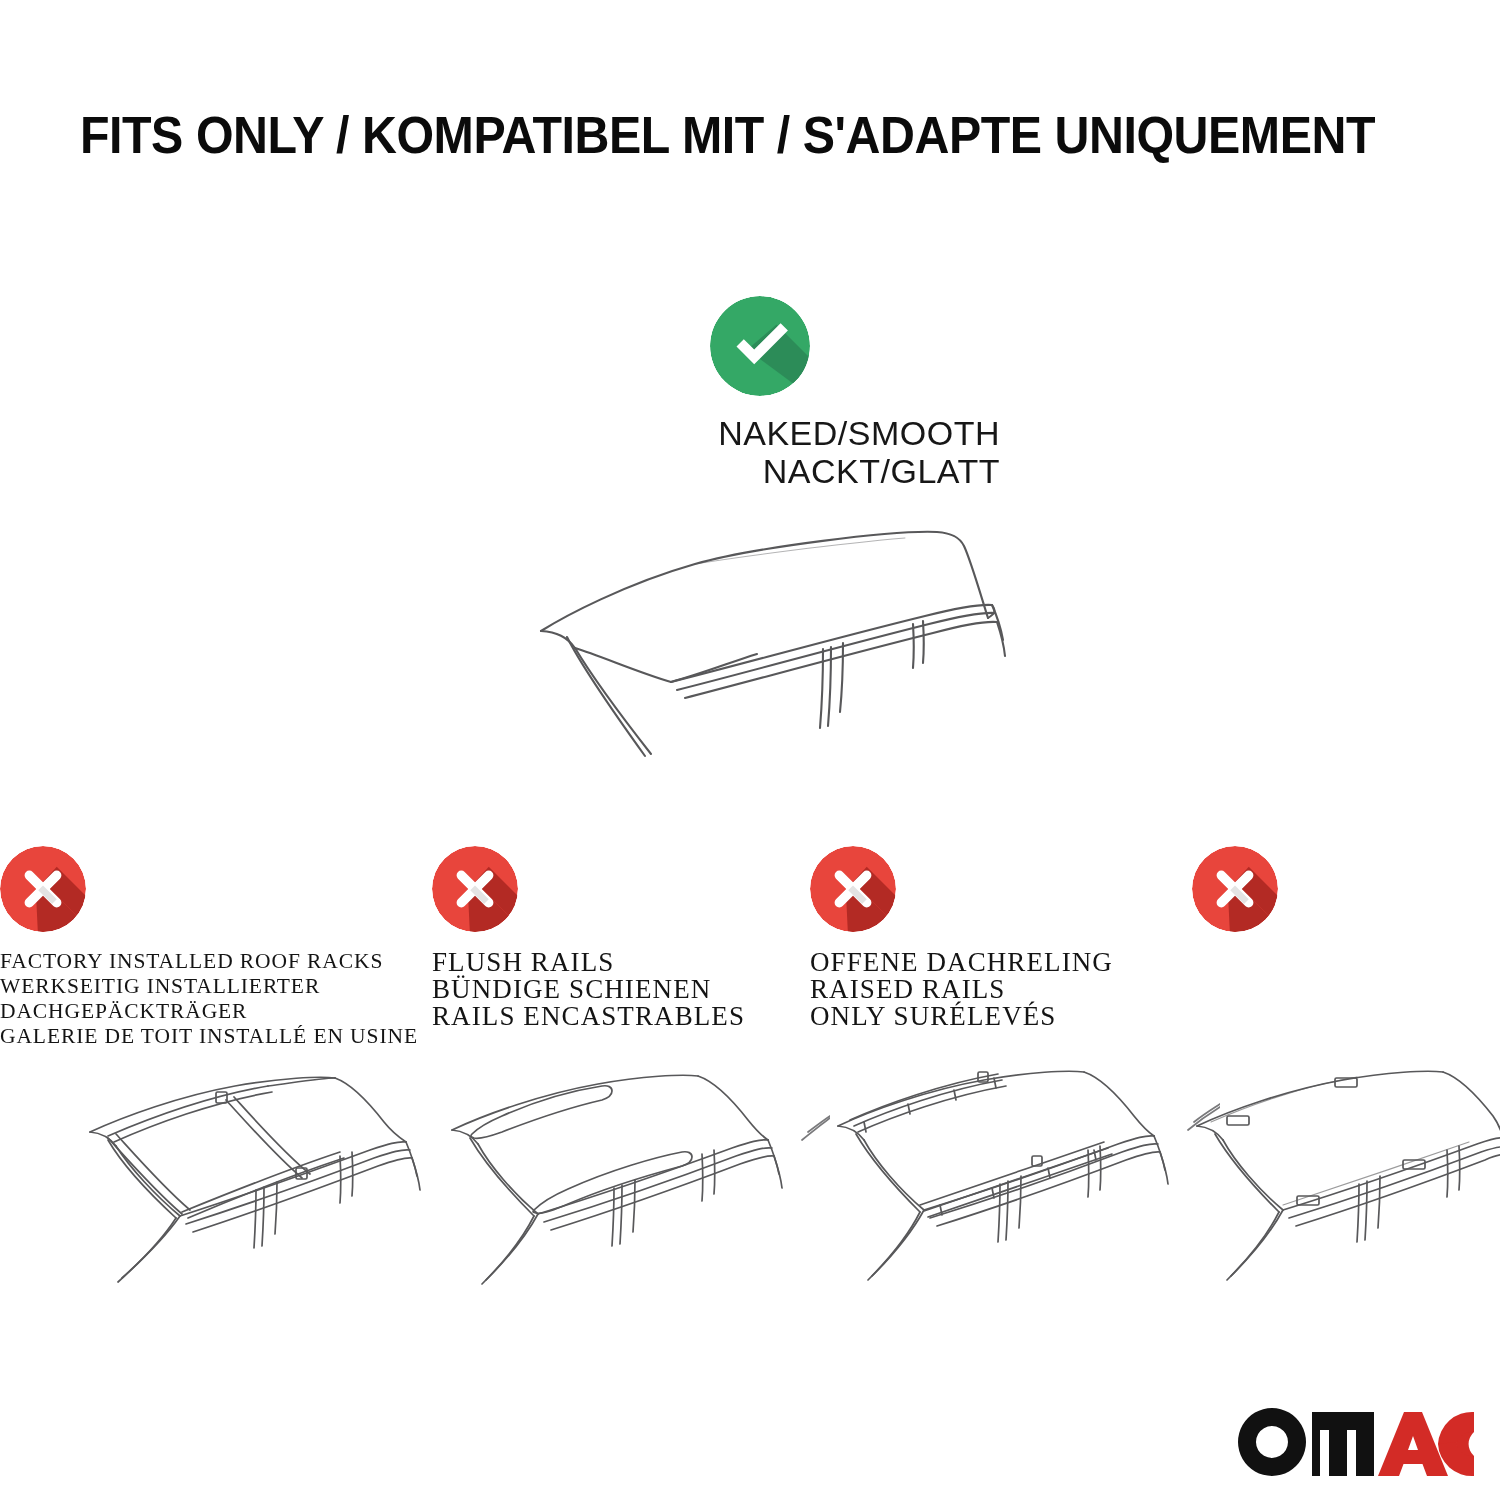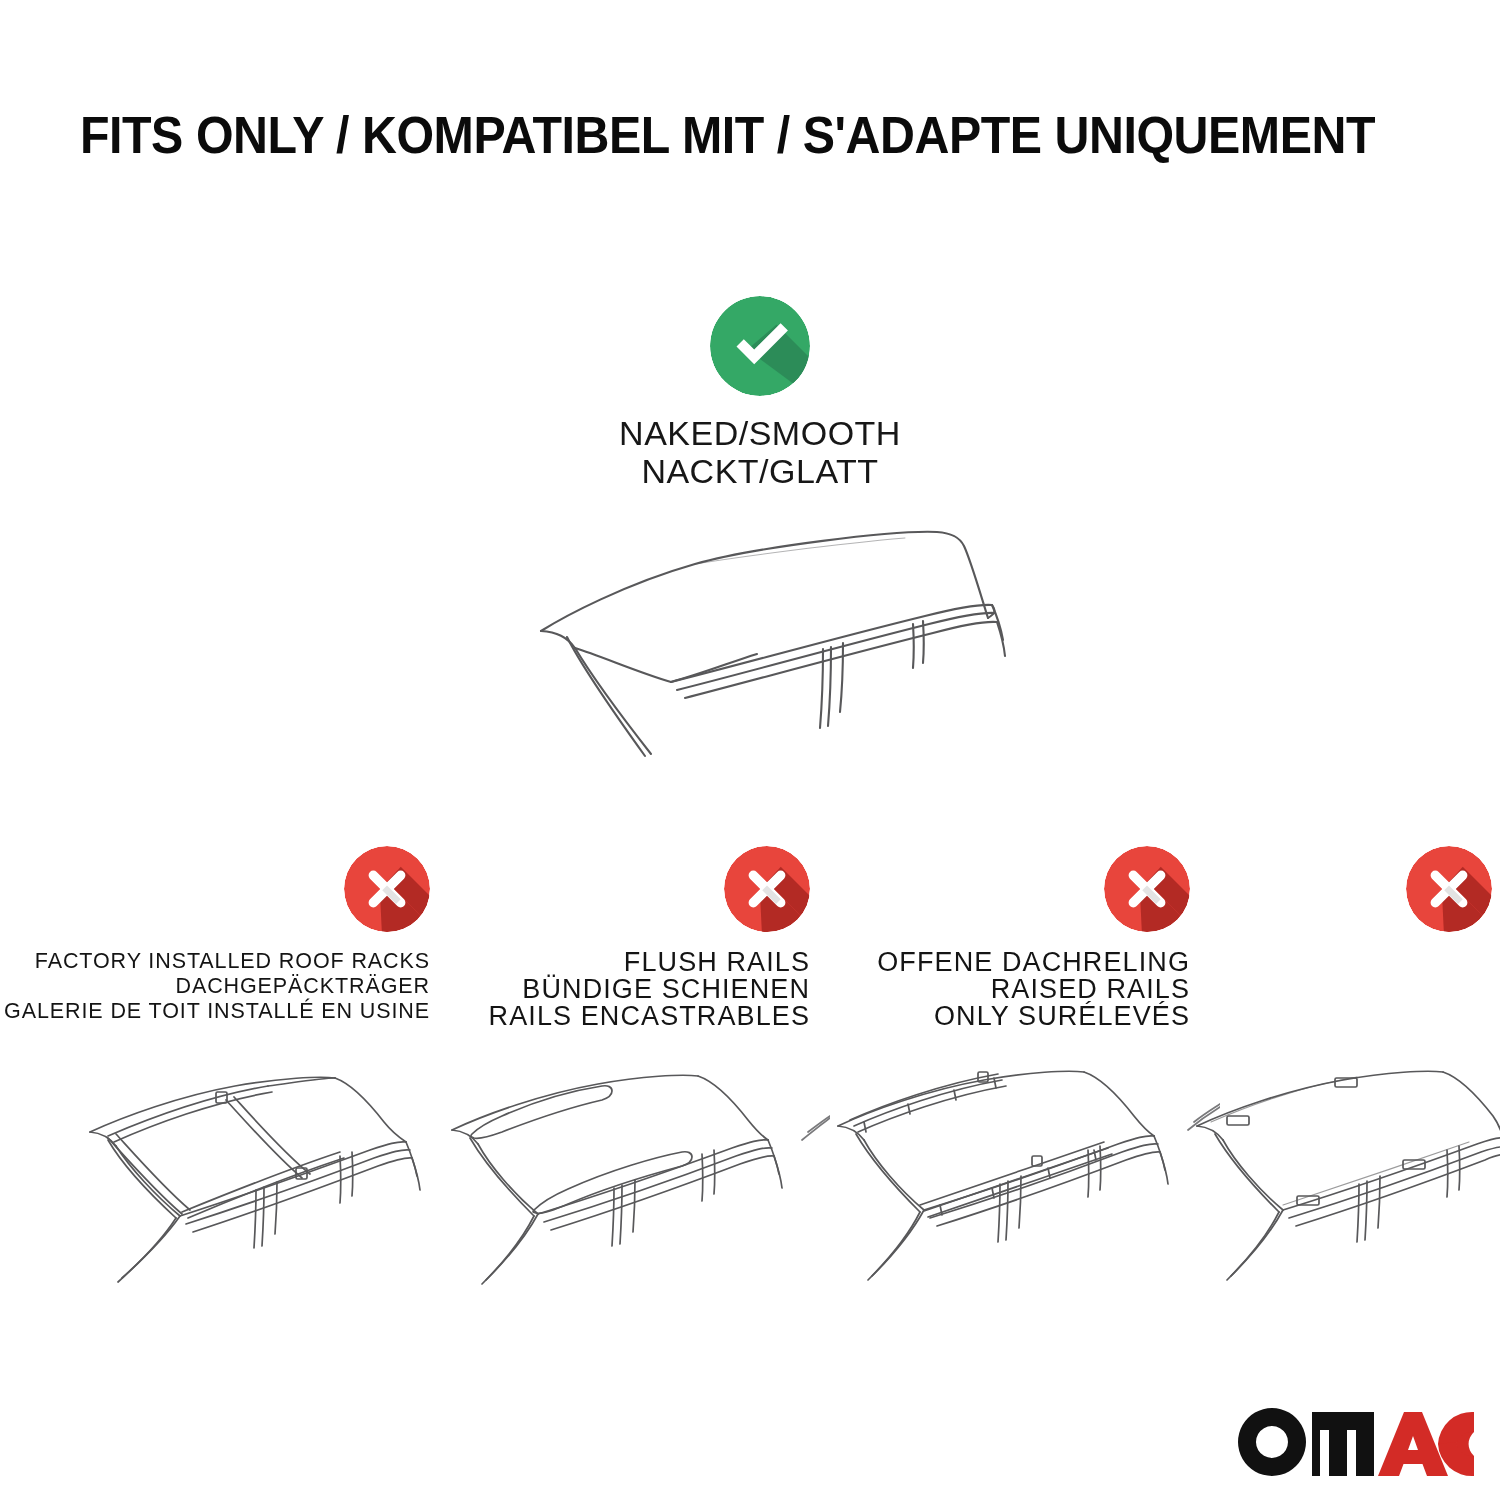--- a/index.html
+++ b/index.html
@@ -51,20 +51,21 @@
   }
   .badge svg { display: block; width: 100%; height: 100%; }
 
   #good-labels {
     margin-top: 14px;
     font-size: 34px;
     line-height: 38px;
     letter-spacing: 0.5px;
     color: #171717;
     font-weight: 400;
+    text-align: right;
   }
   #good-labels div { white-space: nowrap; }
 
   #good-art {
     position: absolute;
     left: 505px;
     top: 516px;
     width: 510px;
     height: 280px;
   }
@@ -73,21 +74,22 @@
   #bad-row {
     position: absolute;
     left: 0;
     top: 846px;
     width: 1500px;
     height: 220px;
   }
   .bad-col {
     position: absolute;
     top: 0;
-    text-align: right;
+    text-align: left;
+    font-family: Liberation Serif, serif;
   }
   .bad-col .badge { width: 86px; height: 86px; }
 
   .bad-labels {
     margin-top: 13px;
     font-size: 27px;
     line-height: 27px;
     letter-spacing: 1.1px;
     color: #141414;
     font-weight: 400;
@@ -205,20 +207,21 @@
           <g fill="#FFFFFF">
             <rect x="44.5" y="22" width="11" height="56" rx="5.5" transform="rotate(45 50 50)"></rect>
             <rect x="44.5" y="22" width="11" height="56" rx="5.5" transform="rotate(-45 50 50)"></rect>
           </g>
           <path d="M50 46 L66 62 L60.5 67.5 L44.5 51.5 Z" fill="#E3E3E3"></path>
         </g>
       </svg>
     </div>
     <div class="bad-labels">
       <div>FACTORY INSTALLED ROOF RACKS</div>
+      <div>WERKSEITIG INSTALLIERTER</div>
       <div>DACHGEPÄCKTRÄGER</div>
       <div>GALERIE DE TOIT INSTALLÉ EN USINE</div>
     </div>
   </div>
 
   <div class="bad-col" id="col-1">
     <div class="badge">
       <svg viewBox="0 0 100 100" aria-hidden="true">
         <defs>
             <clipPath id="rclip1">

